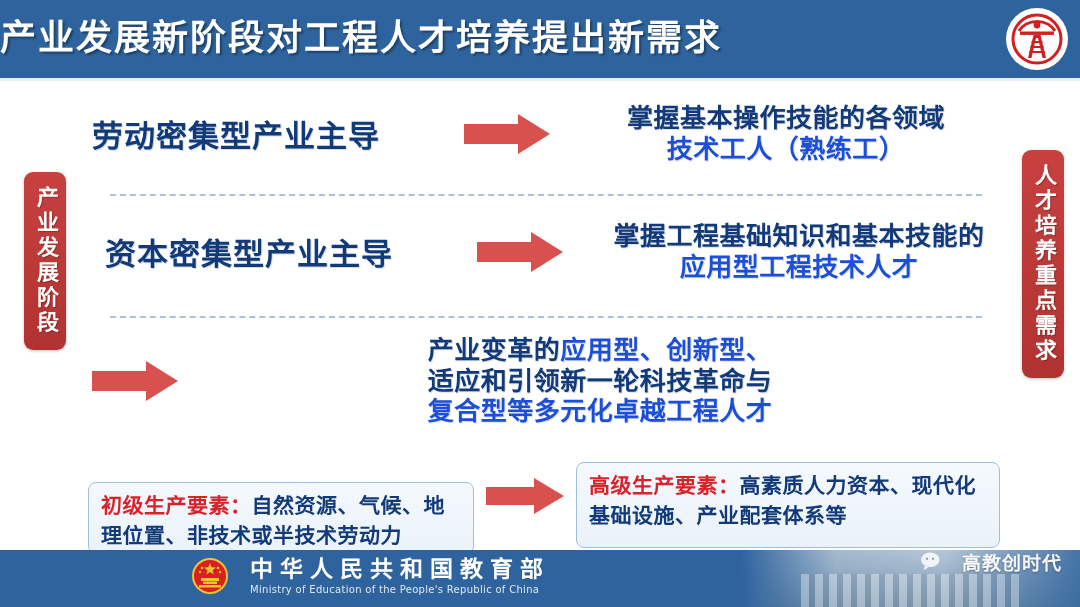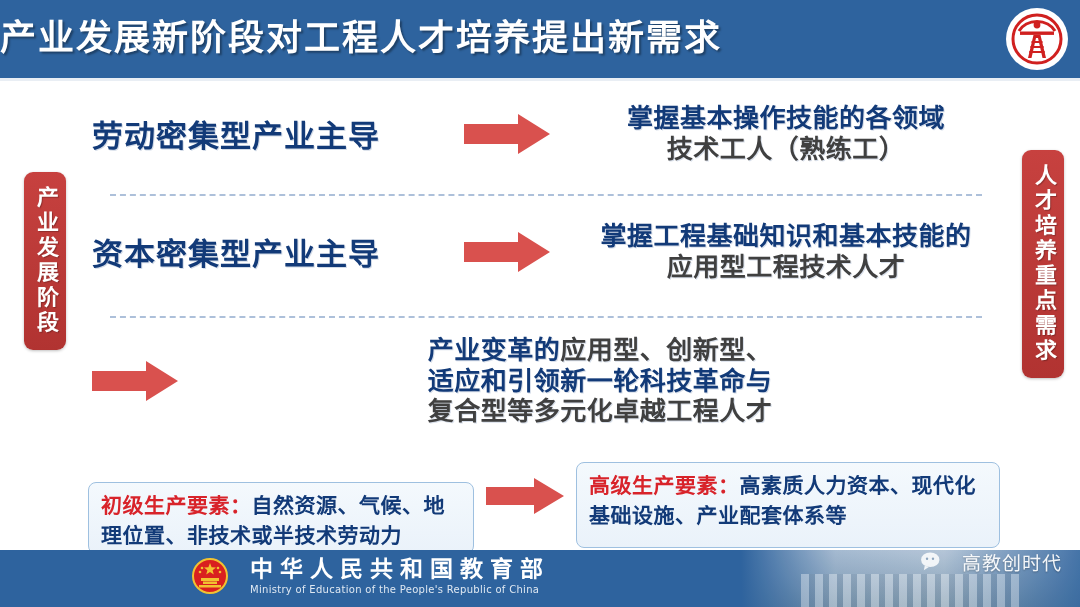--- a/index.html
+++ b/index.html
@@ -115,24 +115,24 @@
   .row-right {
     flex: 1 1 auto;
     color: #123a78;
     font-size: 26px;
     font-weight: bold;
     line-height: 1.18;
     text-align: center;
     letter-spacing: 0.5px;
     text-shadow: 1px 1px 0 rgba(200,210,225,0.7);
   }
-  .row-right .hl { color: #404040; }
+  .row-right .hl { color: #1d4ed8; }
 
   .row-1 { top: 103px; }
-  .row-2 { top: 221px; }
+  .row-2 { top: 221px; margin-left: 13px; }
   .row-3 { top: 335px; }
 
   .divider {
     position: absolute;
     left: 110px;
     width: 872px;
     height: 0;
     border-top: 2px dashed #9fb6d4;
     opacity: 0.85;
   }
@@ -217,21 +217,21 @@
   }
   .watermark {
     position: absolute;
     right: 18px; top: 548px;
     display: flex;
     align-items: center;
     gap: 16px;
     color: #ffffff;
     opacity: 0.92;
     font-size: 19px;
-    font-weight: normal;
+    font-weight: bold;
     letter-spacing: 1px;
     text-shadow: 0 1px 2px rgba(0,0,0,0.3);
     z-index: 5;
   }
   .wechat-icon { width: 26px; height: 22px; }
 </style>
 </head>
 <body>
 
 <div class="slide">

